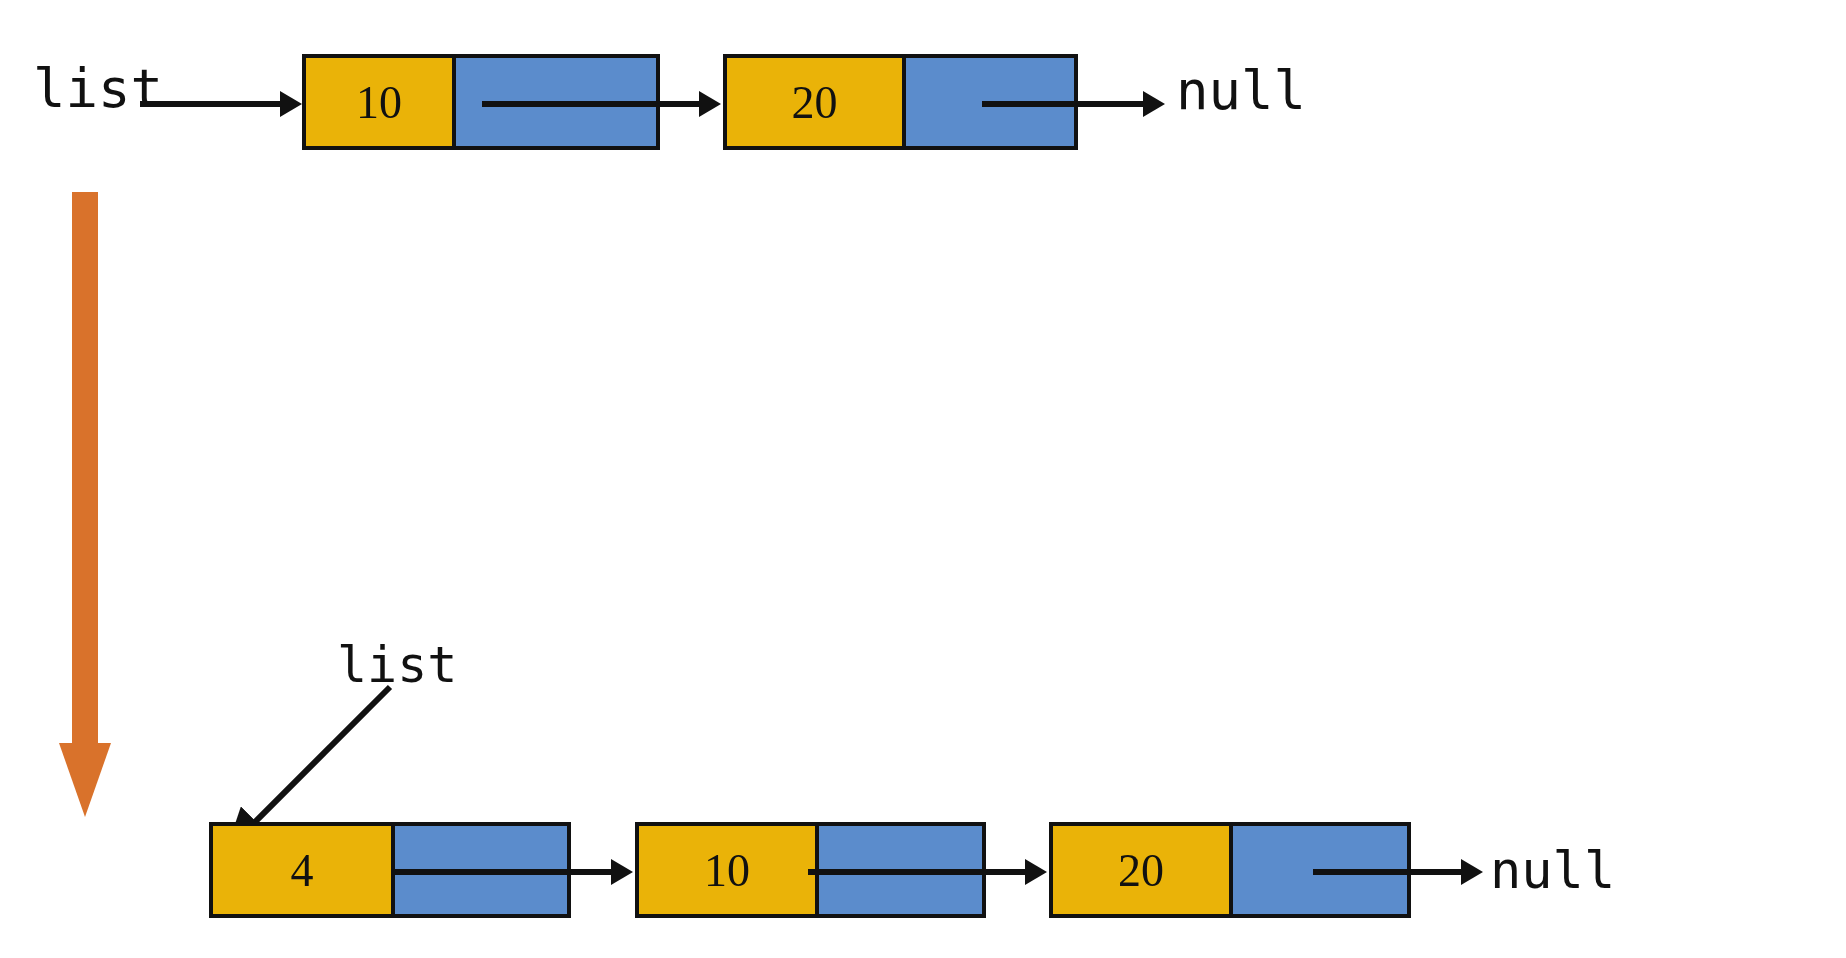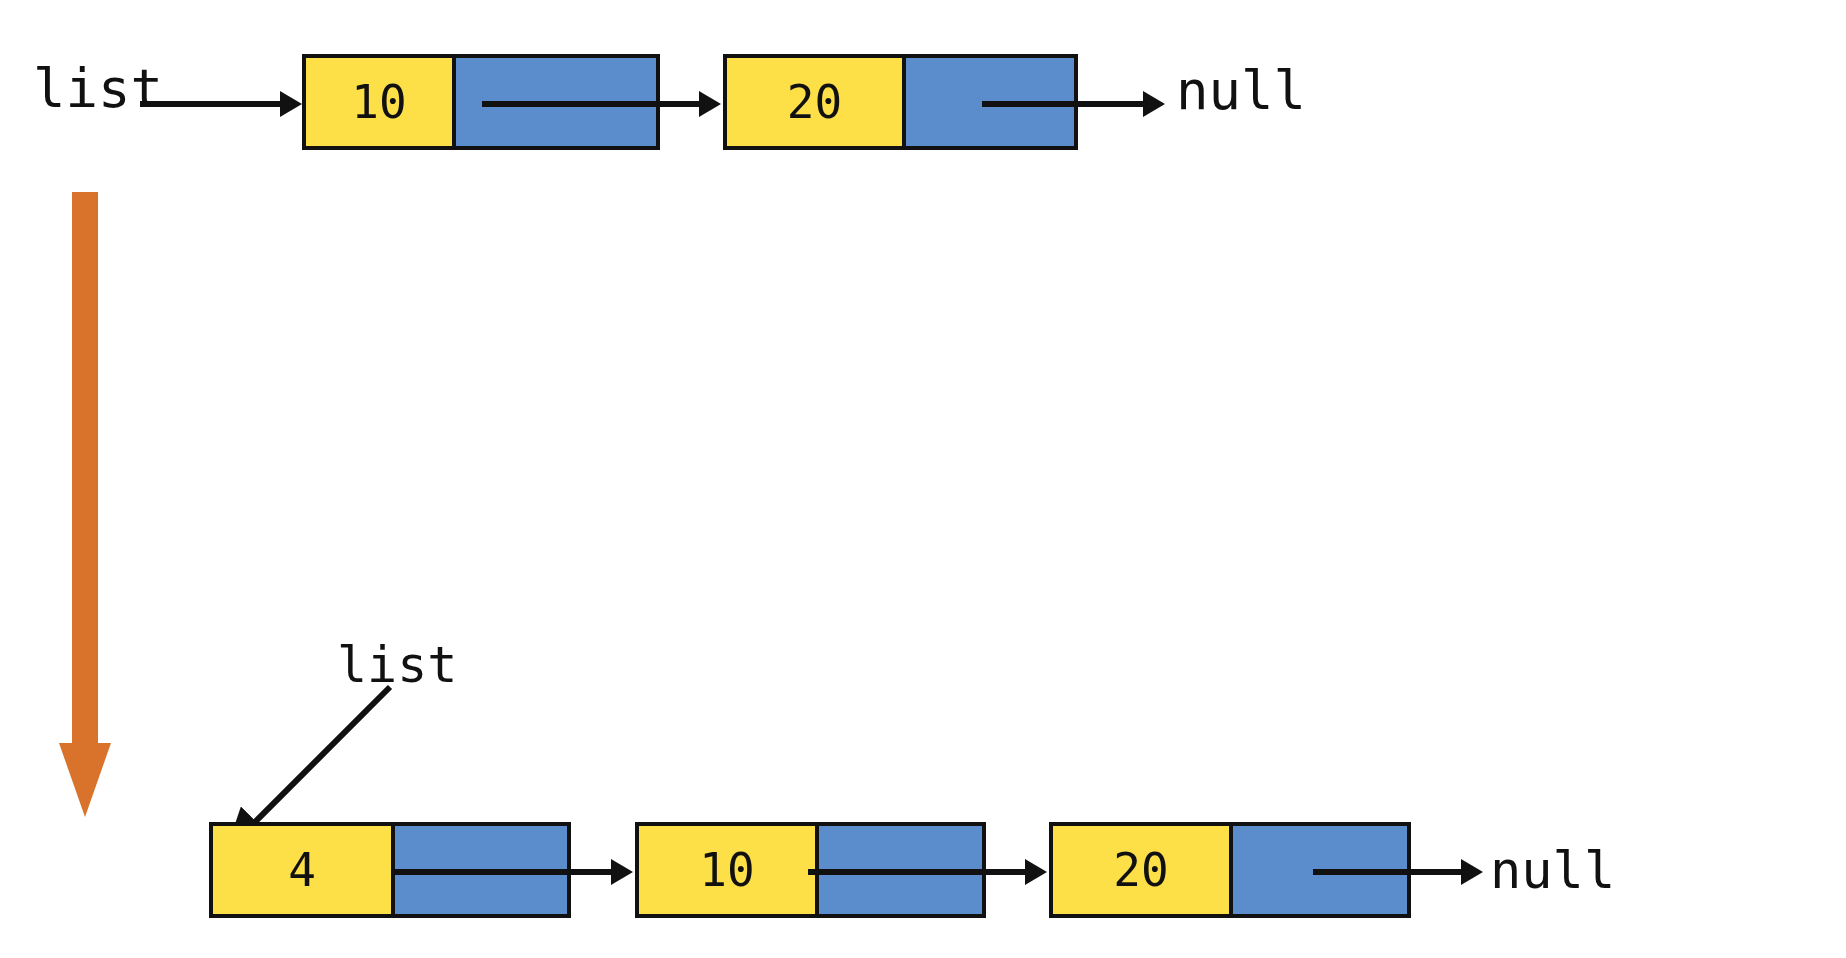--- a/index.html
+++ b/index.html
@@ -13,25 +13,26 @@
   
   .node{
     position:absolute;
     box-sizing:border-box;
     border:4px solid #111111;
     display:flex;
     background:#ffffff;
   }
   .cell-data{
     box-sizing:border-box;
-    background:#fde047;
+    background:#eab308;
     display:flex;align-items:center;justify-content:center;
     color:#111111;
     font-weight:400;
     letter-spacing:0px;
+    font-family:Liberation Serif, serif;
   }
   .cell-next{
     box-sizing:border-box;
     background:#5b8ccc;
     border-left:4px solid #111111;
     position:relative;
   }
 
   
   .harrow{position:absolute;height:0;}

